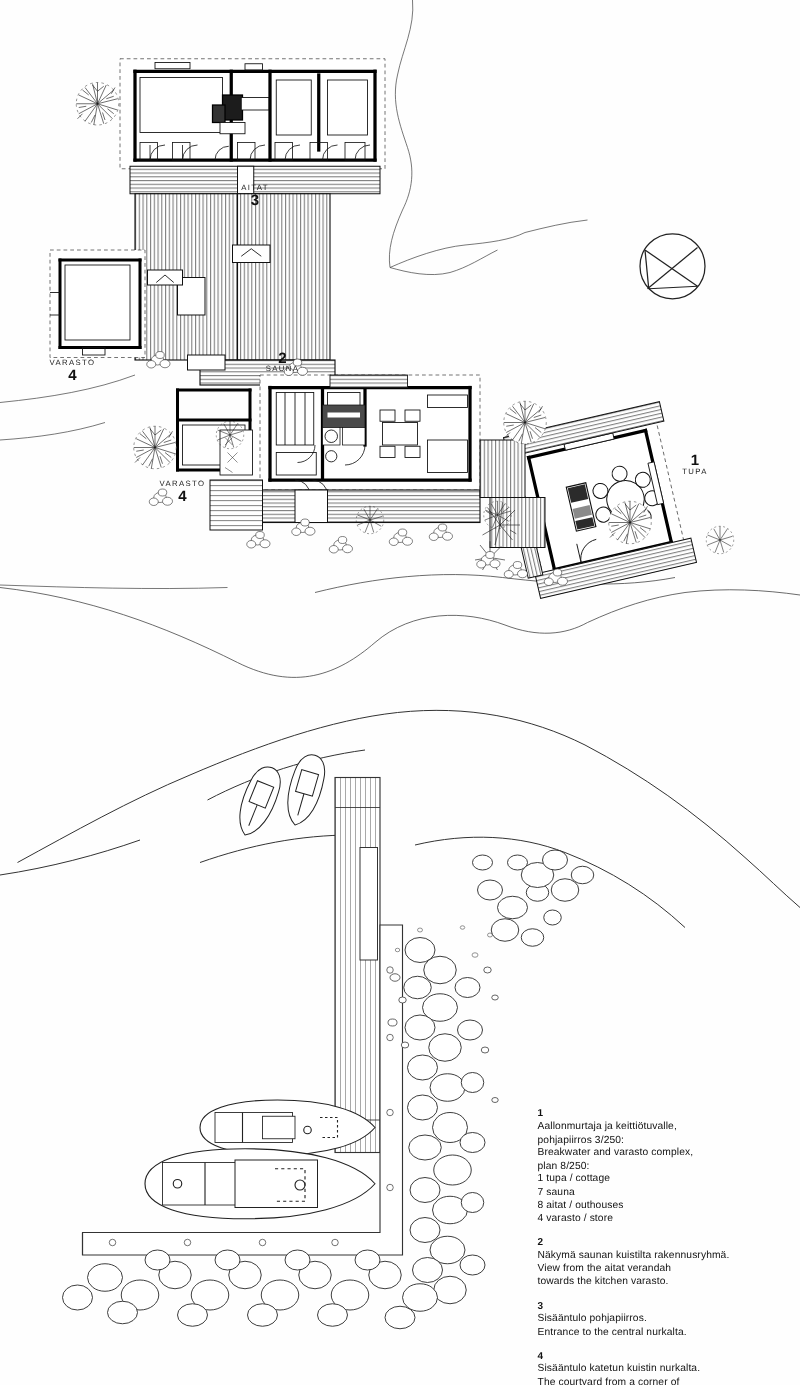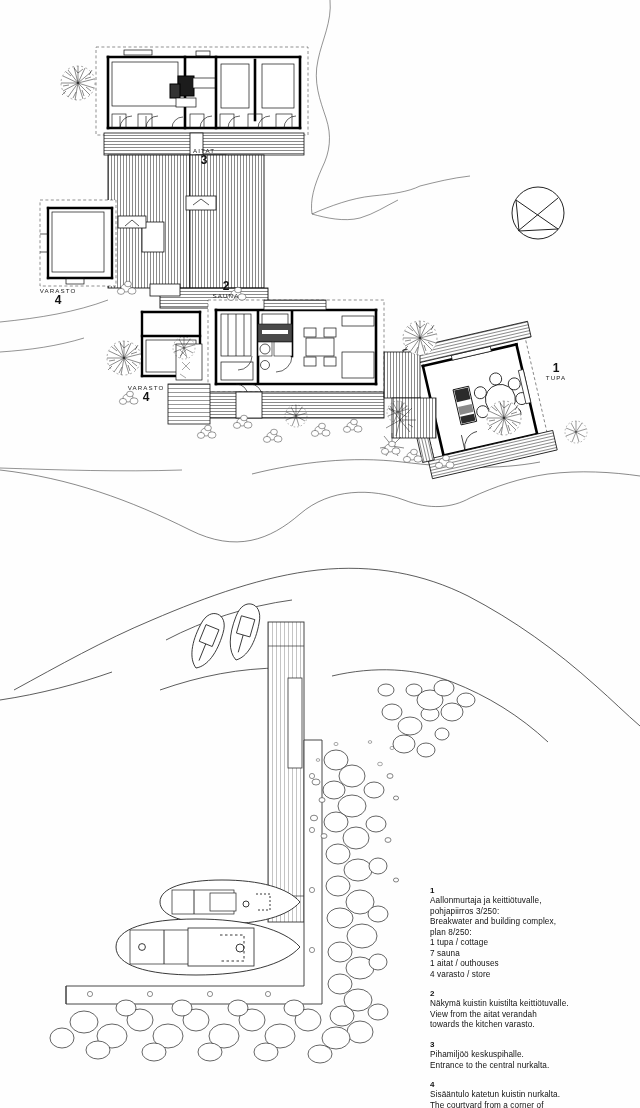--- a/index.html
+++ b/index.html
@@ -499,38 +499,38 @@
     <div class="num" style="margin-bottom:1px;">1</div>
     <div class="nm">TUPA</div>
   </div>
 
   <div class="caption">
 
     <div class="cap-block">
       <div class="cap-num">1</div>
       <div class="cap-line">Aallonmurtaja ja keittiötuvalle,</div>
       <div class="cap-line">pohjapiirros 3/250:</div>
-      <div class="cap-line">Breakwater and building complex,</div>
+      <div class="cap-line">Breakwater and varasto complex,</div>
       <div class="cap-line">plan 8/250:</div>
       <div class="cap-line">1 tupa / cottage</div>
       <div class="cap-line">7 sauna</div>
-      <div class="cap-line">1 aitat / outhouses</div>
+      <div class="cap-line">8 aitat / outhouses</div>
       <div class="cap-line">4 varasto / store</div>
     </div>
 
     <div class="cap-block">
       <div class="cap-num">2</div>
-      <div class="cap-line">Näkymä kuistin kuistilta keittiötuvalle.</div>
+      <div class="cap-line">Näkymä saunan kuistilta rakennusryhmä.</div>
       <div class="cap-line">View from the aitat verandah</div>
       <div class="cap-line">towards the kitchen varasto.</div>
     </div>
 
     <div class="cap-block">
       <div class="cap-num">3</div>
-      <div class="cap-line">Pihamiljöö keskuspihalle.</div>
+      <div class="cap-line">Sisääntulo pohjapiirros.</div>
       <div class="cap-line">Entrance to the central nurkalta.</div>
     </div>
 
     <div class="cap-block">
       <div class="cap-num">4</div>
       <div class="cap-line">Sisääntulo katetun kuistin nurkalta.</div>
       <div class="cap-line">The courtyard from a corner of</div>
 
     </div>
 

